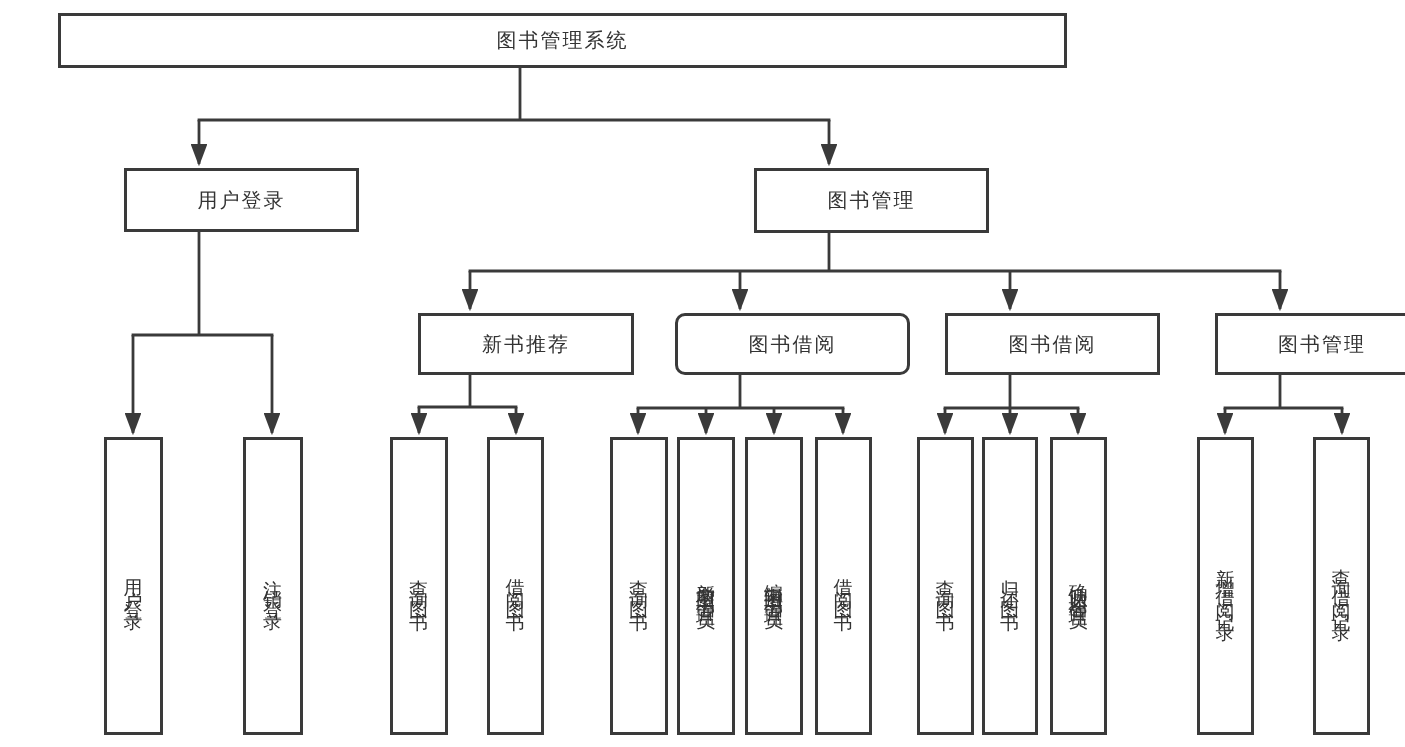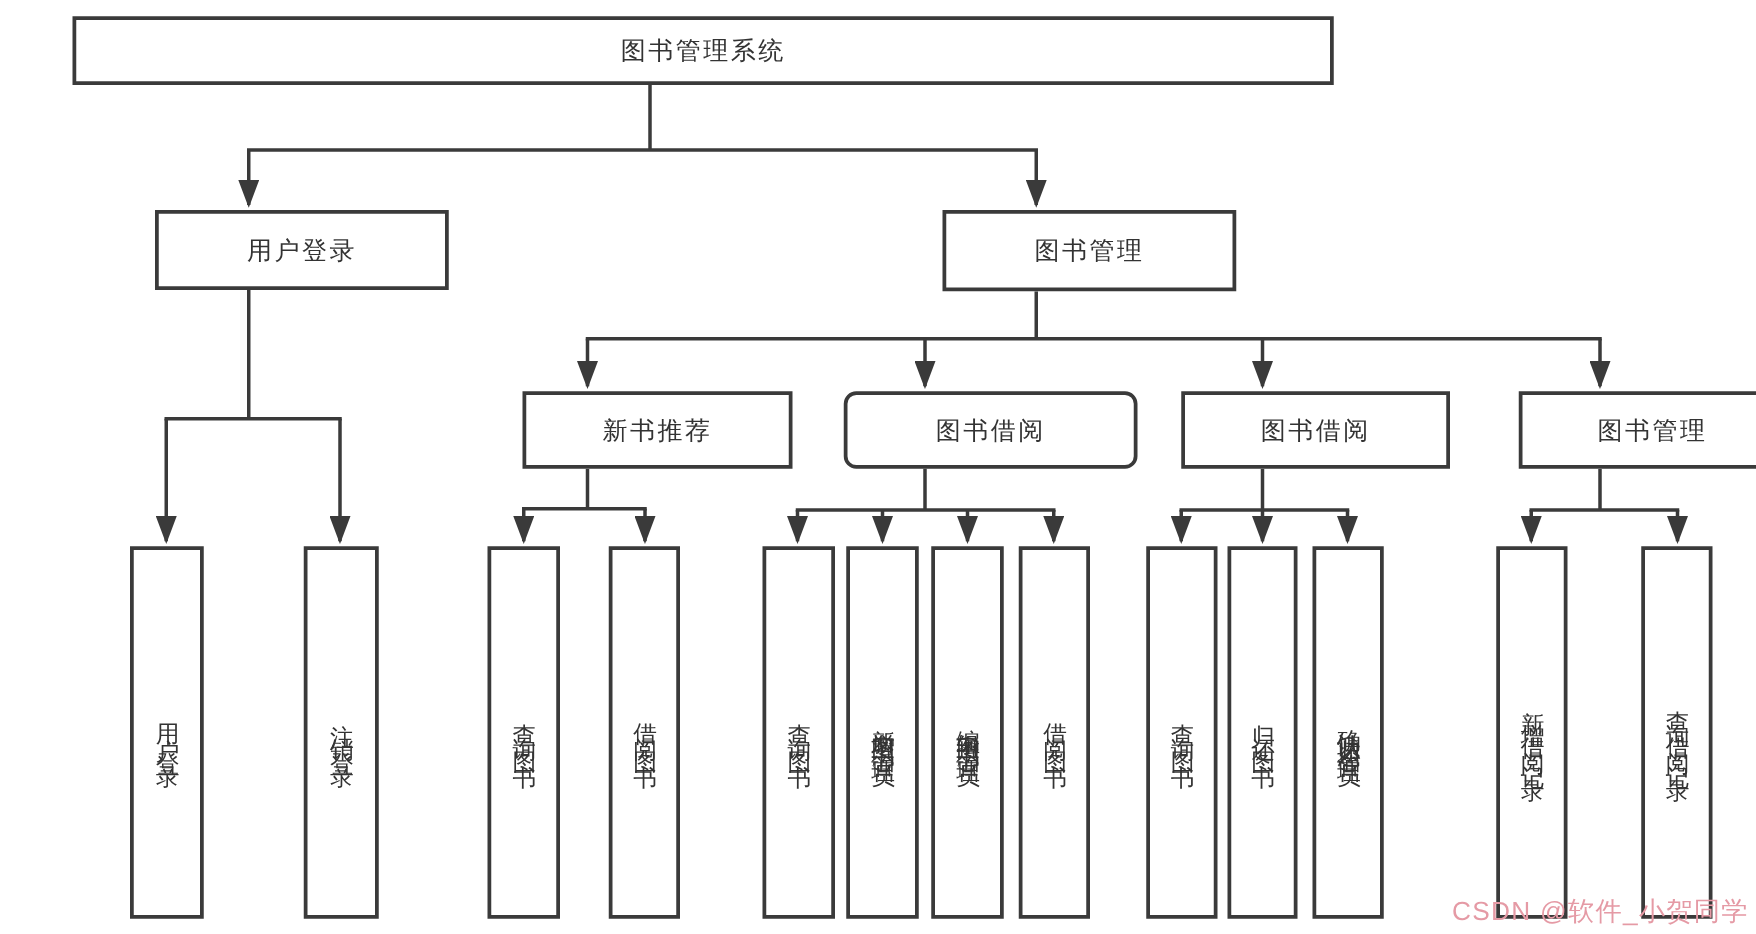--- a/index.html
+++ b/index.html
@@ -169,15 +169,14 @@
     <span class="vtext tight">确认归还（管理员）</span>
   </div>
 
   <div class="leaf" style="left:1197px;width:57px;">
     <span class="vtext">新增借阅记录</span>
   </div>
   <div class="leaf" style="left:1313px;width:57px;">
     <span class="vtext">查询借阅记录</span>
   </div>
 
-  <div class="watermark">CSDN @软件_小贺同学</div>
 
 </div>
 
 </body></html>

